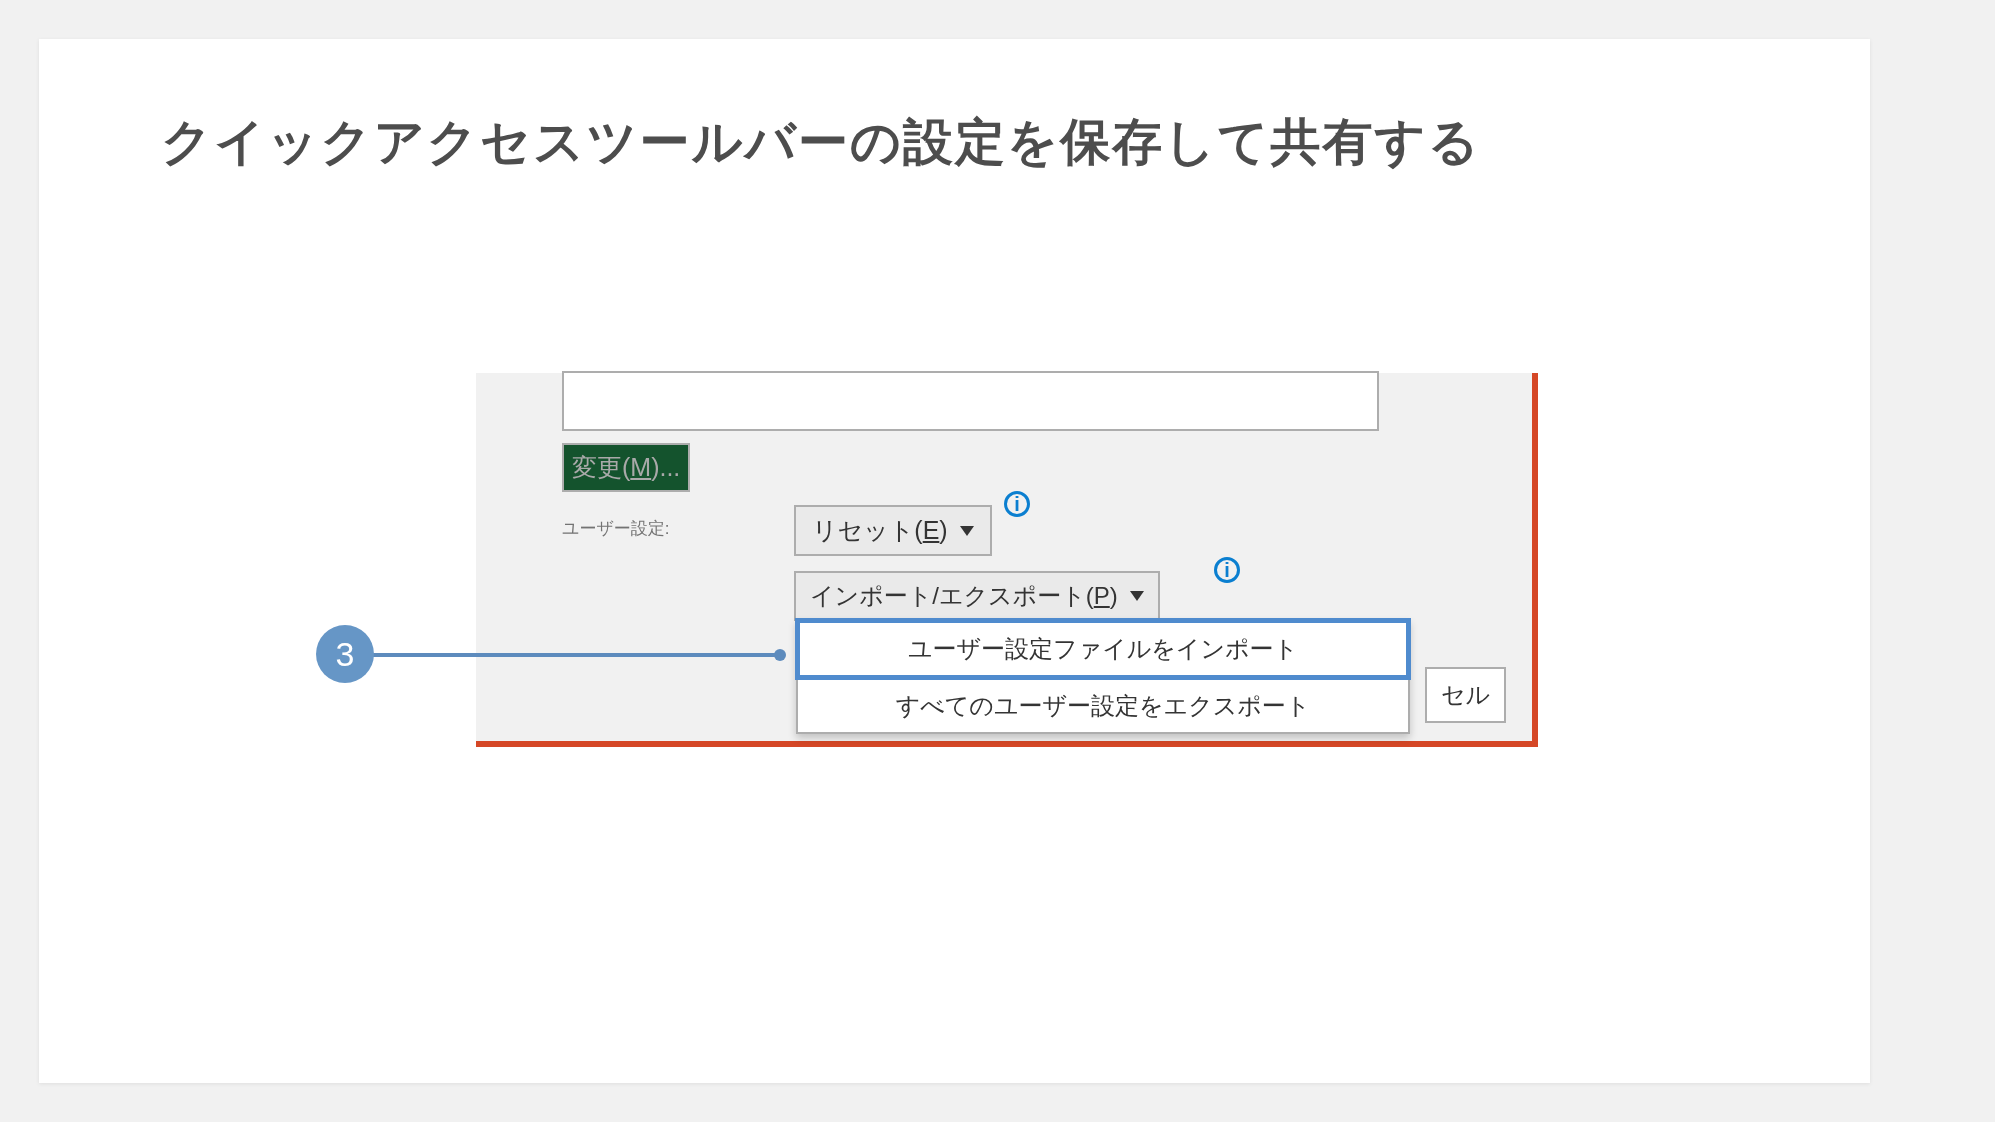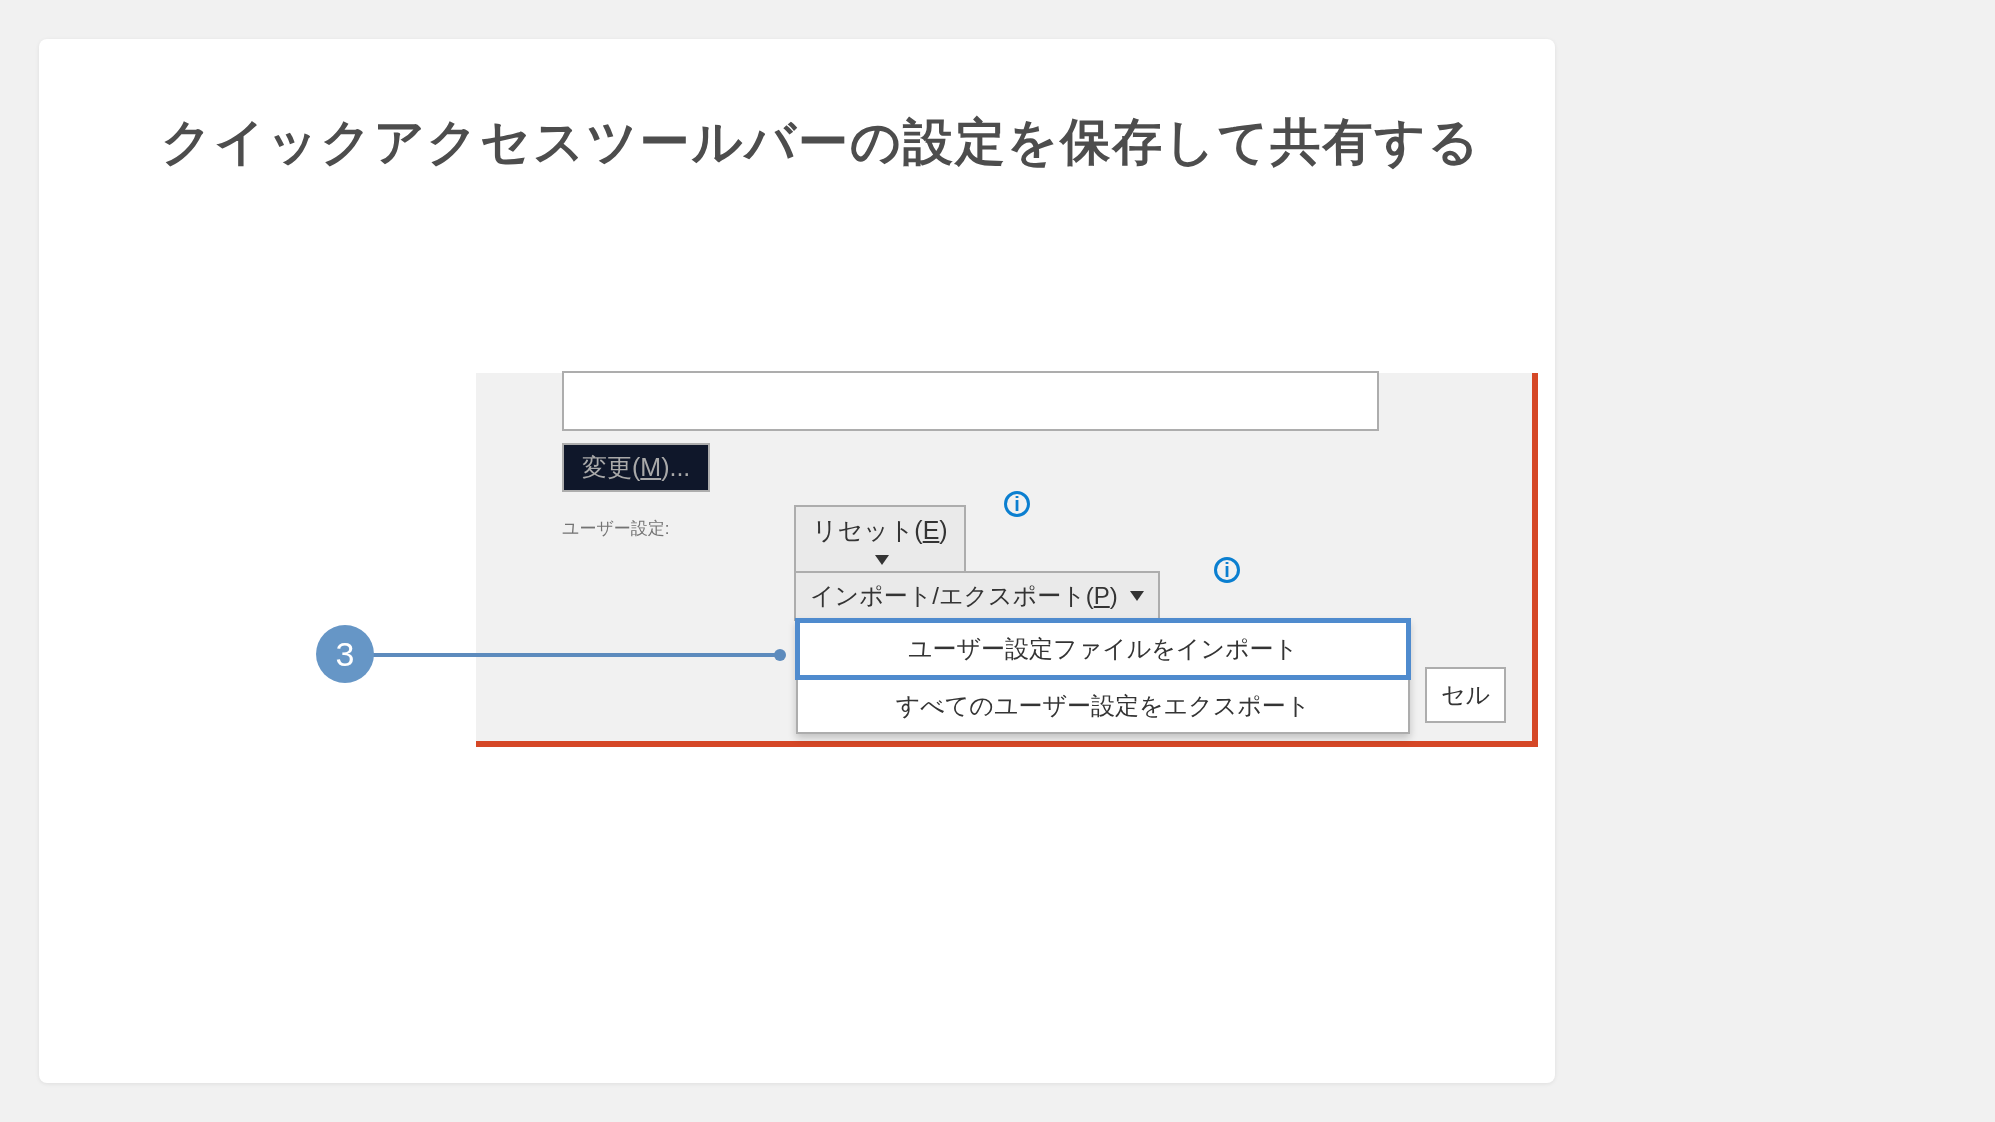--- a/index.html
+++ b/index.html
@@ -8,25 +8,24 @@
       width: 1995px;
       height: 1122px;
       background: #f1f1f1;
       font-family: "Hiragino Sans", "Yu Gothic", Meiryo, sans-serif;
       position: relative;
     }
     .slide {
       position: absolute;
       left: 39px;
       top: 39px;
-      width: 1516px;
+      width: 1831px;
       height: 1044px;
       background: #ffffff;
       box-shadow: 0 1px 4px rgba(0,0,0,0.08);
-      border-radius: 8px;
     }
     .title {
       position: absolute;
       left: 122px;
       top: 70px;
       font-size: 50px;
       font-weight: 700;
       color: #4d4d4d;
       letter-spacing: 2px;
     }
@@ -47,25 +46,25 @@
       top: -2px;
       width: 817px;
       height: 60px;
       background: #ffffff;
       border: 2px solid #adadad;
     }
     .change-btn {
       position: absolute;
       left: 86px;
       top: 70px;
-      background: #0f172a;
+      background: #14532d;
       border: 2px solid #adadad;
       color: #a9a9a9;
       font-size: 25px;
-      padding: 6px 18px;
+      padding: 6px 8px;
     }
     .change-btn .u { text-decoration: underline; }
     .label-user {
       position: absolute;
       left: 86px;
       top: 144px;
       font-size: 17px;
       color: #737373;
       text-align: right;
     }
@@ -74,21 +73,20 @@
       left: 318px;
       top: 132px;
       background: #eaeaea;
       border: 2px solid #adadad;
       color: #343434;
       font-size: 25px;
       padding: 7px 16px;
       display: inline-flex;
       align-items: center;
       gap: 8px;
-      flex-direction: column;
     }
     .reset-btn .u, .impexp-btn .u { text-decoration: underline; }
     .caret {
       display: inline-block;
       width: 0; height: 0;
       border-left: 7px solid transparent;
       border-right: 7px solid transparent;
       border-top: 10px solid #343434;
       margin-left: 4px;
     }

